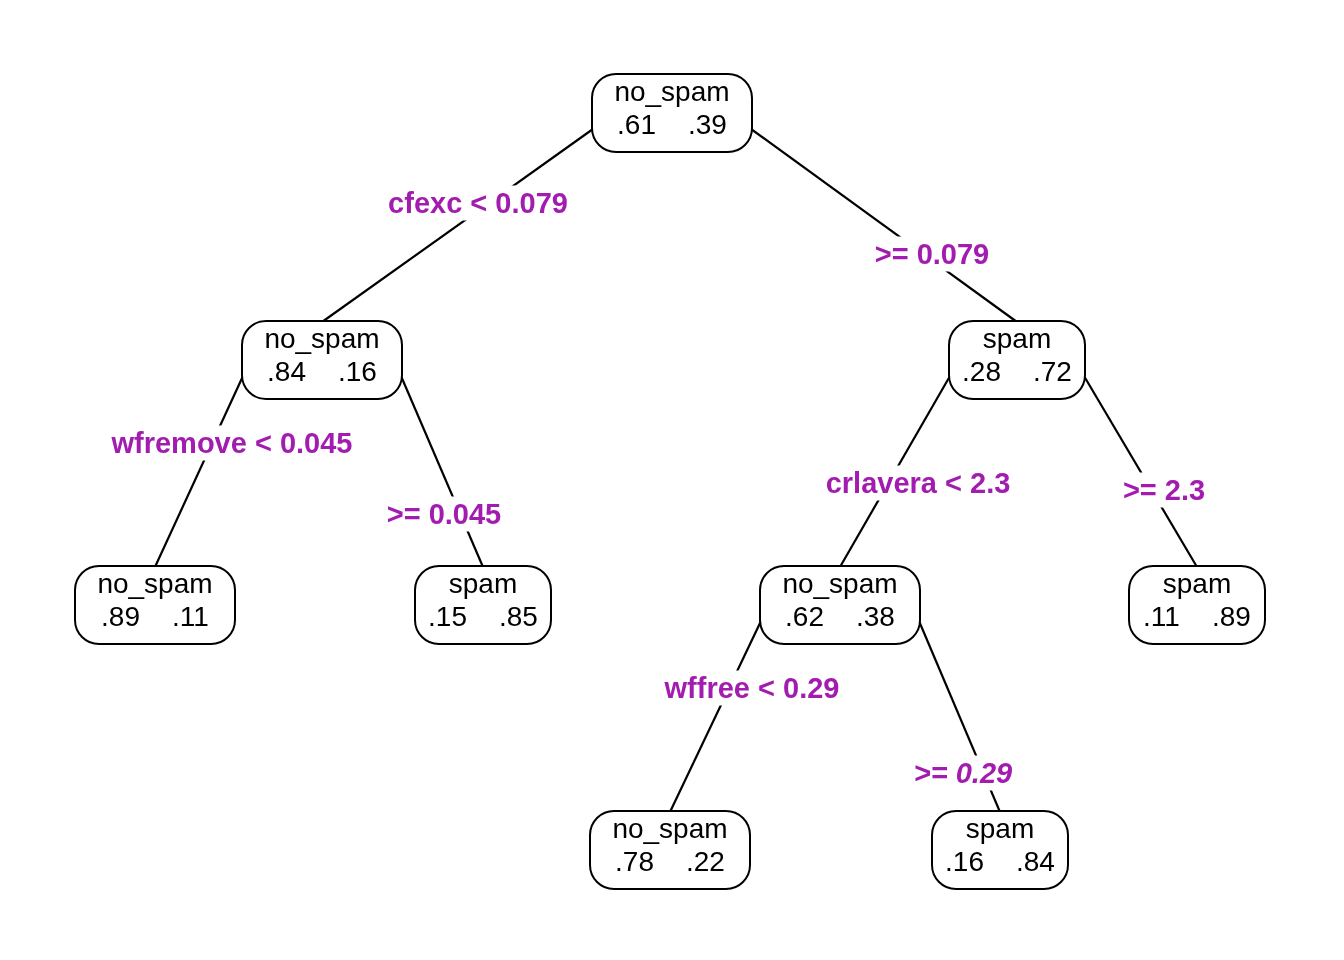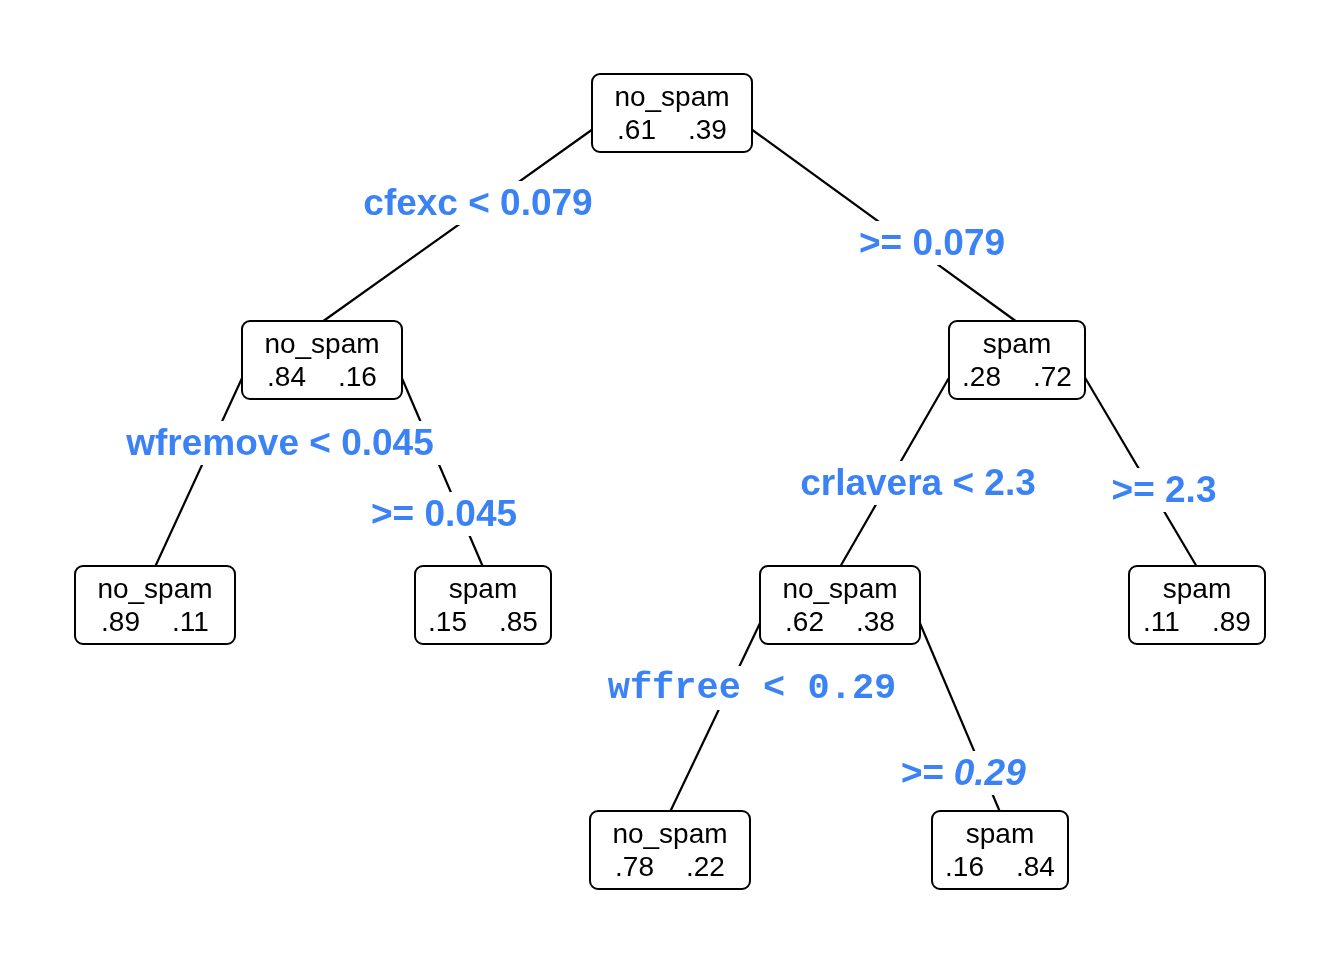--- a/index.html
+++ b/index.html
@@ -18,41 +18,41 @@
   .canvas svg {
     position: absolute;
     left: 0;
     top: 0;
   }
   .node {
     position: absolute;
     box-sizing: border-box;
     background: #ffffff;
     border: 2.5px solid #000000;
-    border-radius: 9px;
+    border-radius: 25px;
     display: flex;
     flex-direction: column;
     align-items: center;
-    justify-content: center;
+    justify-content: flex-start;
     color: #000000;
     font-size: 28px;
     line-height: 33px;
     z-index: 2;
   }
   .node-probs {
     display: flex;
     gap: 32px;
     justify-content: center;
   }
   .edge-label {
     position: absolute;
     transform: translate(-50%, -50%);
     background: #ffffff;
-    color: #3b82f6;
-    font-size: 37px;
+    color: #a21caf;
+    font-size: 29px;
     font-weight: bold;
     white-space: nowrap;
     padding: 1px 8px;
     z-index: 3;
   }
 </style>
 </head>
 <body>
 
 <div class="canvas">
@@ -126,21 +126,21 @@
       <div class="node" style="left: 931px; top: 810px; width: 138px; height: 80px;">
         <div class="node-class">spam</div>
         <div class="node-probs">
           <span>.16</span>
           <span>.84</span>
         </div>
       </div>
     </div>
   <div id="labels-layer">
       <div class="edge-label" style="left: 478px; top: 203px;">cfexc &lt; 0.079</div>
-      <div class="edge-label" style="left: 932px; top: 243px;">&gt;= 0.079</div>
-      <div class="edge-label" style="left: 232px; top: 443px; margin-left: 48px;">wfremove &lt; 0.045</div>
+      <div class="edge-label" style="left: 932px; top: 254px;">&gt;= 0.079</div>
+      <div class="edge-label" style="left: 232px; top: 443px;">wfremove &lt; 0.045</div>
       <div class="edge-label" style="left: 444px; top: 490px; margin-top: 24px;">&gt;= 0.045</div>
       <div class="edge-label" style="left: 918px; top: 443px; margin-top: 40px;">crlavera &lt; 2.3</div>
       <div class="edge-label" style="left: 1164px; top: 490px;">&gt;= 2.3</div>
-      <div class="edge-label" style="left: 752px; top: 688px; font-family: Liberation Mono, monospace;">wffree &lt; 0.29</div>
+      <div class="edge-label" style="left: 752px; top: 688px;">wffree &lt; 0.29</div>
       <div class="edge-label" style="left: 963px; top: 773px; font-style: italic;">&gt;= 0.29</div>
     </div>
 </div>
 
 </body></html>

